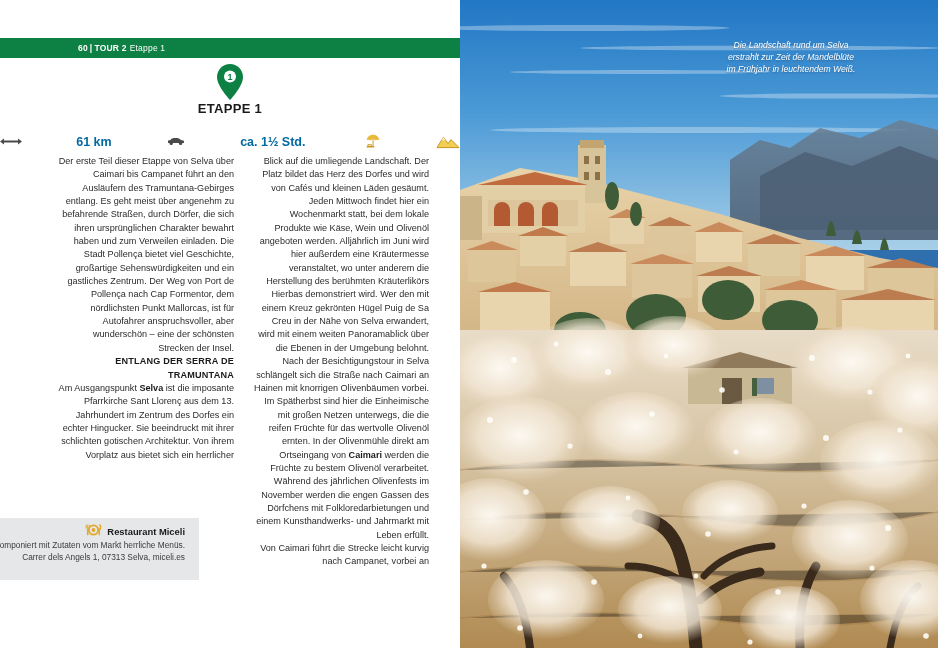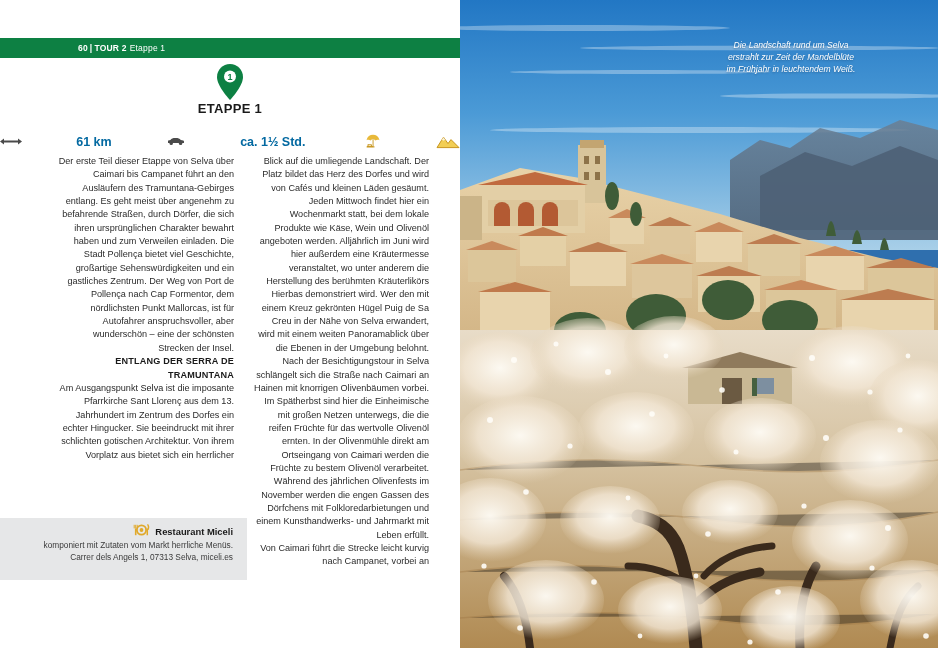--- a/index.html
+++ b/index.html
@@ -112,35 +112,35 @@
     top: 155px;
     width: 176px;
     font-size: 9.1px;
     line-height: 13.35px;
     color: #2b2b2b;
     text-align: right;
   }
   .col-left { left: 58px; }
   .col-right { left: 253px; }
   .col p { margin: 0; }
-  .col b { font-weight: normal; color: #1a1a1a; margin-top: 35px; }
+  .col b { font-weight: bold; color: #1a1a1a; margin-top: 35px; }
   .subhead {
     font-weight: bold;
     color: #1a1a1a;
     margin-top: 13.35px;
     text-transform: uppercase;
     letter-spacing: 0.2px;
   }
 
   
   .infobox {
     position: absolute;
     left: 0;
     top: 518px;
-    width: 247px;
+    width: 199px;
     height: 62px;
     background: #e6e7e8;
   }
   .infobox-head {
     position: absolute;
     right: 14px;
     top: 6px;
     font-size: 9.4px;
     font-weight: bold;
     color: #1a1a1a;

